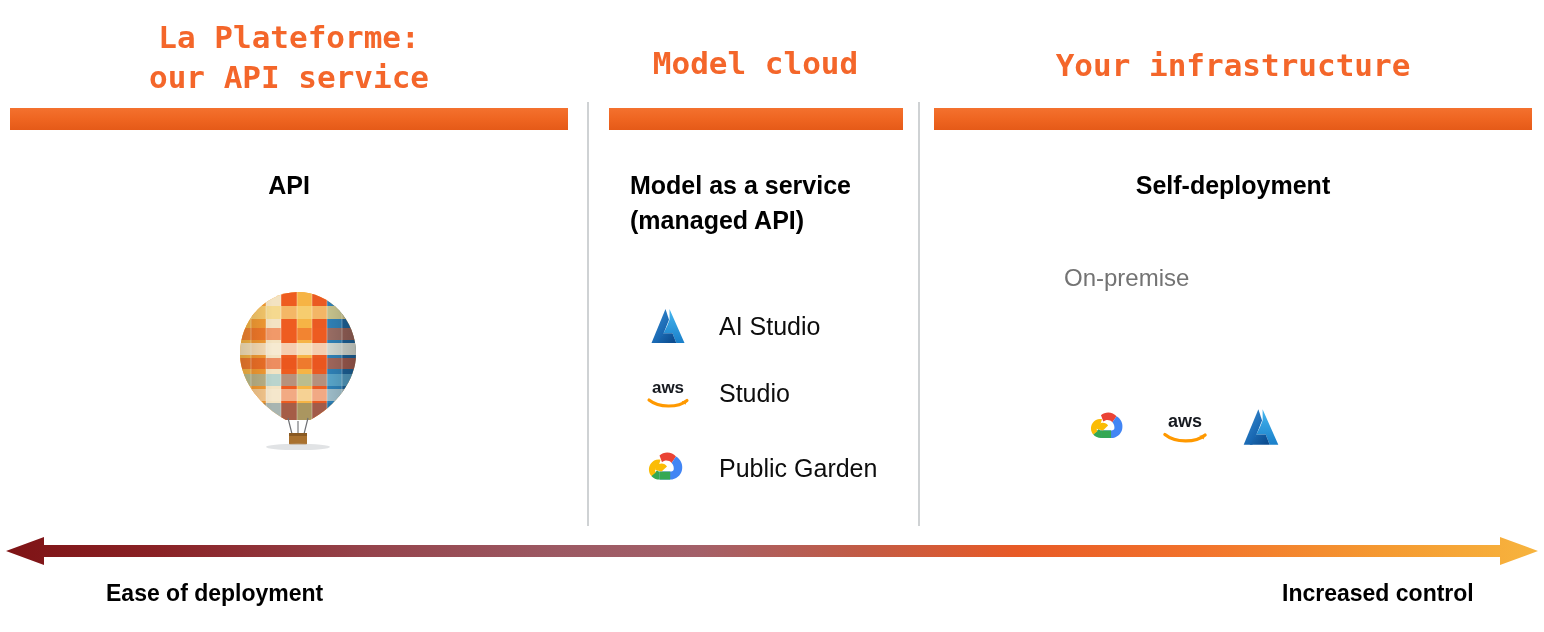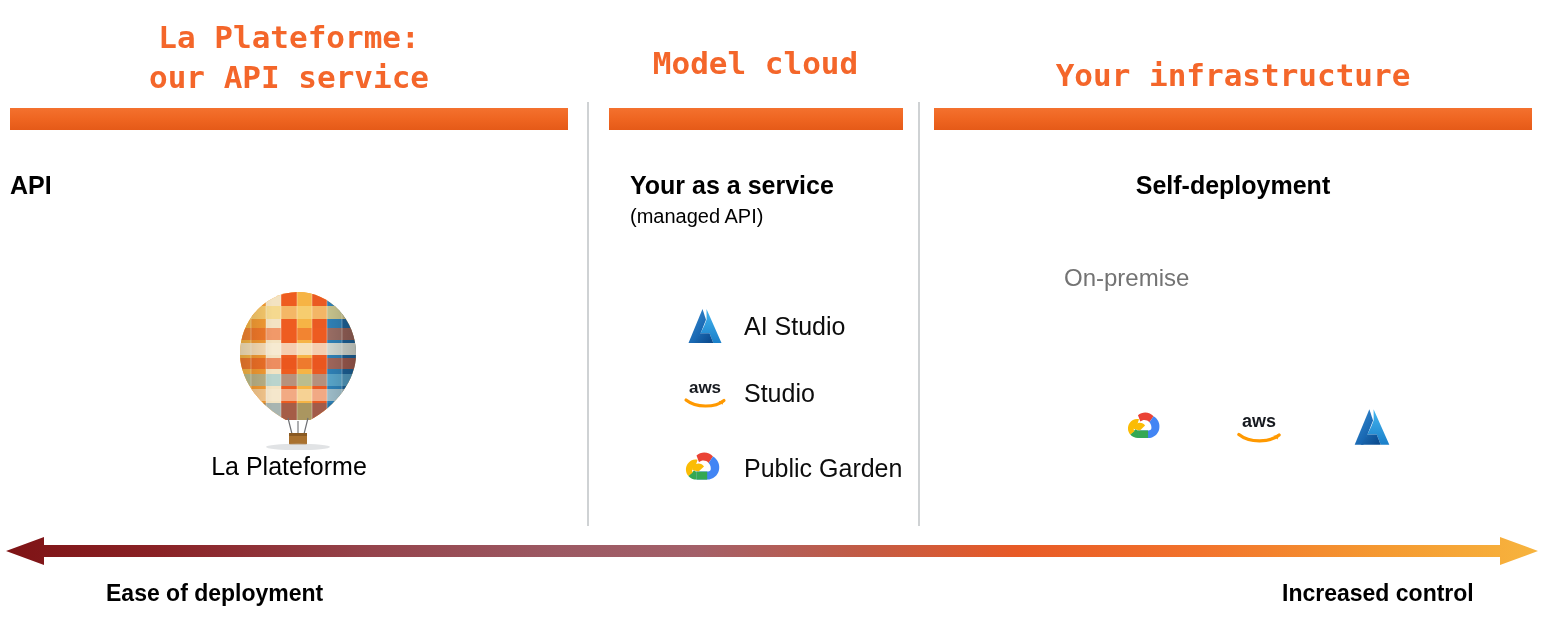--- a/index.html
+++ b/index.html
@@ -36,21 +36,21 @@
     top: 18px;
     font-size: 31px;
   }
   #heading-2 {
     left: 609px; width: 293px;
     top: 44px;
     font-size: 31px;
   }
   #heading-3 {
     left: 934px; width: 598px;
-    top: 56px;
+    top: 46px;
     font-size: 31px;
   }
 
   
   .bar {
     position: absolute;
     height: 22px;
     background: linear-gradient(to bottom, #F4712E 0%, #EE6420 55%, #E55A18 100%);
   }
   #bar-1 { left: 10px;  top: 108px; width: 558px; }
@@ -72,68 +72,68 @@
   .col-title {
     position: absolute;
     font-weight: bold;
     color: #000000;
     font-size: 25px;
     line-height: 1.38;
   }
   .col-sub {
     position: absolute;
     color: #000000;
-    font-size: 20px;
+    font-size: 25px;
     line-height: 1.38;
+    font-weight: bold;
   }
   .body-text {
     position: absolute;
     color: #737373;
     font-size: 24px;
     line-height: 1.35;
   }
 
   
-  #c1-title { left: 10px; width: 558px; text-align: left; top: 168px; }
+  #c1-title { left: 10px; width: 558px; text-align: center; top: 168px; }
   #c1-caption {
     left: 10px; width: 558px; text-align: center;
     top: 452px; font-size: 25px; color: #000;
     position: absolute;
   }
 
   
   #c2-title   { left: 630px; top: 168px; width: 280px; }
   #c2-subtitle{ left: 630px; top: 203px; width: 280px; }
 
   
   #c3-title { left: 934px; width: 598px; text-align: center; top: 168px; }
   #c3-line-1 { left: 1064px; top: 262px; }
   #c3-line-2 { left: 1064px; top: 328px; }
 
   
   .service-row {
     position: absolute;
     display: flex;
     align-items: center;
-    gap: 16px;
+    gap: 28px;
   }
   .service-row .svc-label {
     font-size: 25px;
     color: #0d0d0d;
     white-space: nowrap;
   }
   #svc-0 { left: 645px; top: 305px; }
   #svc-1 { left: 645px; top: 372px; }
   #svc-2 { left: 645px; top: 447px; }
 
   .logo-slot {
     width: 46px; height: 42px;
     display: flex; align-items: center; justify-content: center;
     flex: 0 0 auto;
-    margin-left: 37px;
   }
 
   
   #logo-strip {
     position: absolute;
     left: 1086px;
     top: 406px;
     display: flex;
     align-items: center;
     gap: 26px;
@@ -241,23 +241,22 @@
         <line x1="80" y1="130" x2="76" y2="146"></line>
       </g>
 
       <rect x="61" y="145" width="18" height="12" rx="1.5" fill="#A9712F"></rect>
       <rect x="61" y="145" width="18" height="3" fill="#8A5A23"></rect>
 
       <ellipse cx="70" cy="159" rx="32" ry="3.2" fill="#d7d9dc" opacity="0.75"></ellipse>
     </svg>
   </div>
 
-  <div id="c1-caption">La Plateforme</div>
-
-  <div id="c2-title" class="col-title">Your as a service</div>
+
+  <div id="c2-title" class="col-title">Model as a service</div>
 
   <div id="c2-subtitle" class="col-sub">(managed API)</div>
 
   <div id="svc-0" class="service-row">
     <span class="logo-slot">
       <svg viewBox="0 0 40 38" width="40" height="38" xmlns="http://www.w3.org/2000/svg">
         <defs>
           <linearGradient id="az1a" x1="0" y1="0" x2="0.7" y2="1">
             <stop offset="0" stop-color="#3A8FD4"></stop>
               <stop offset="1" stop-color="#0F5CA8"></stop>

